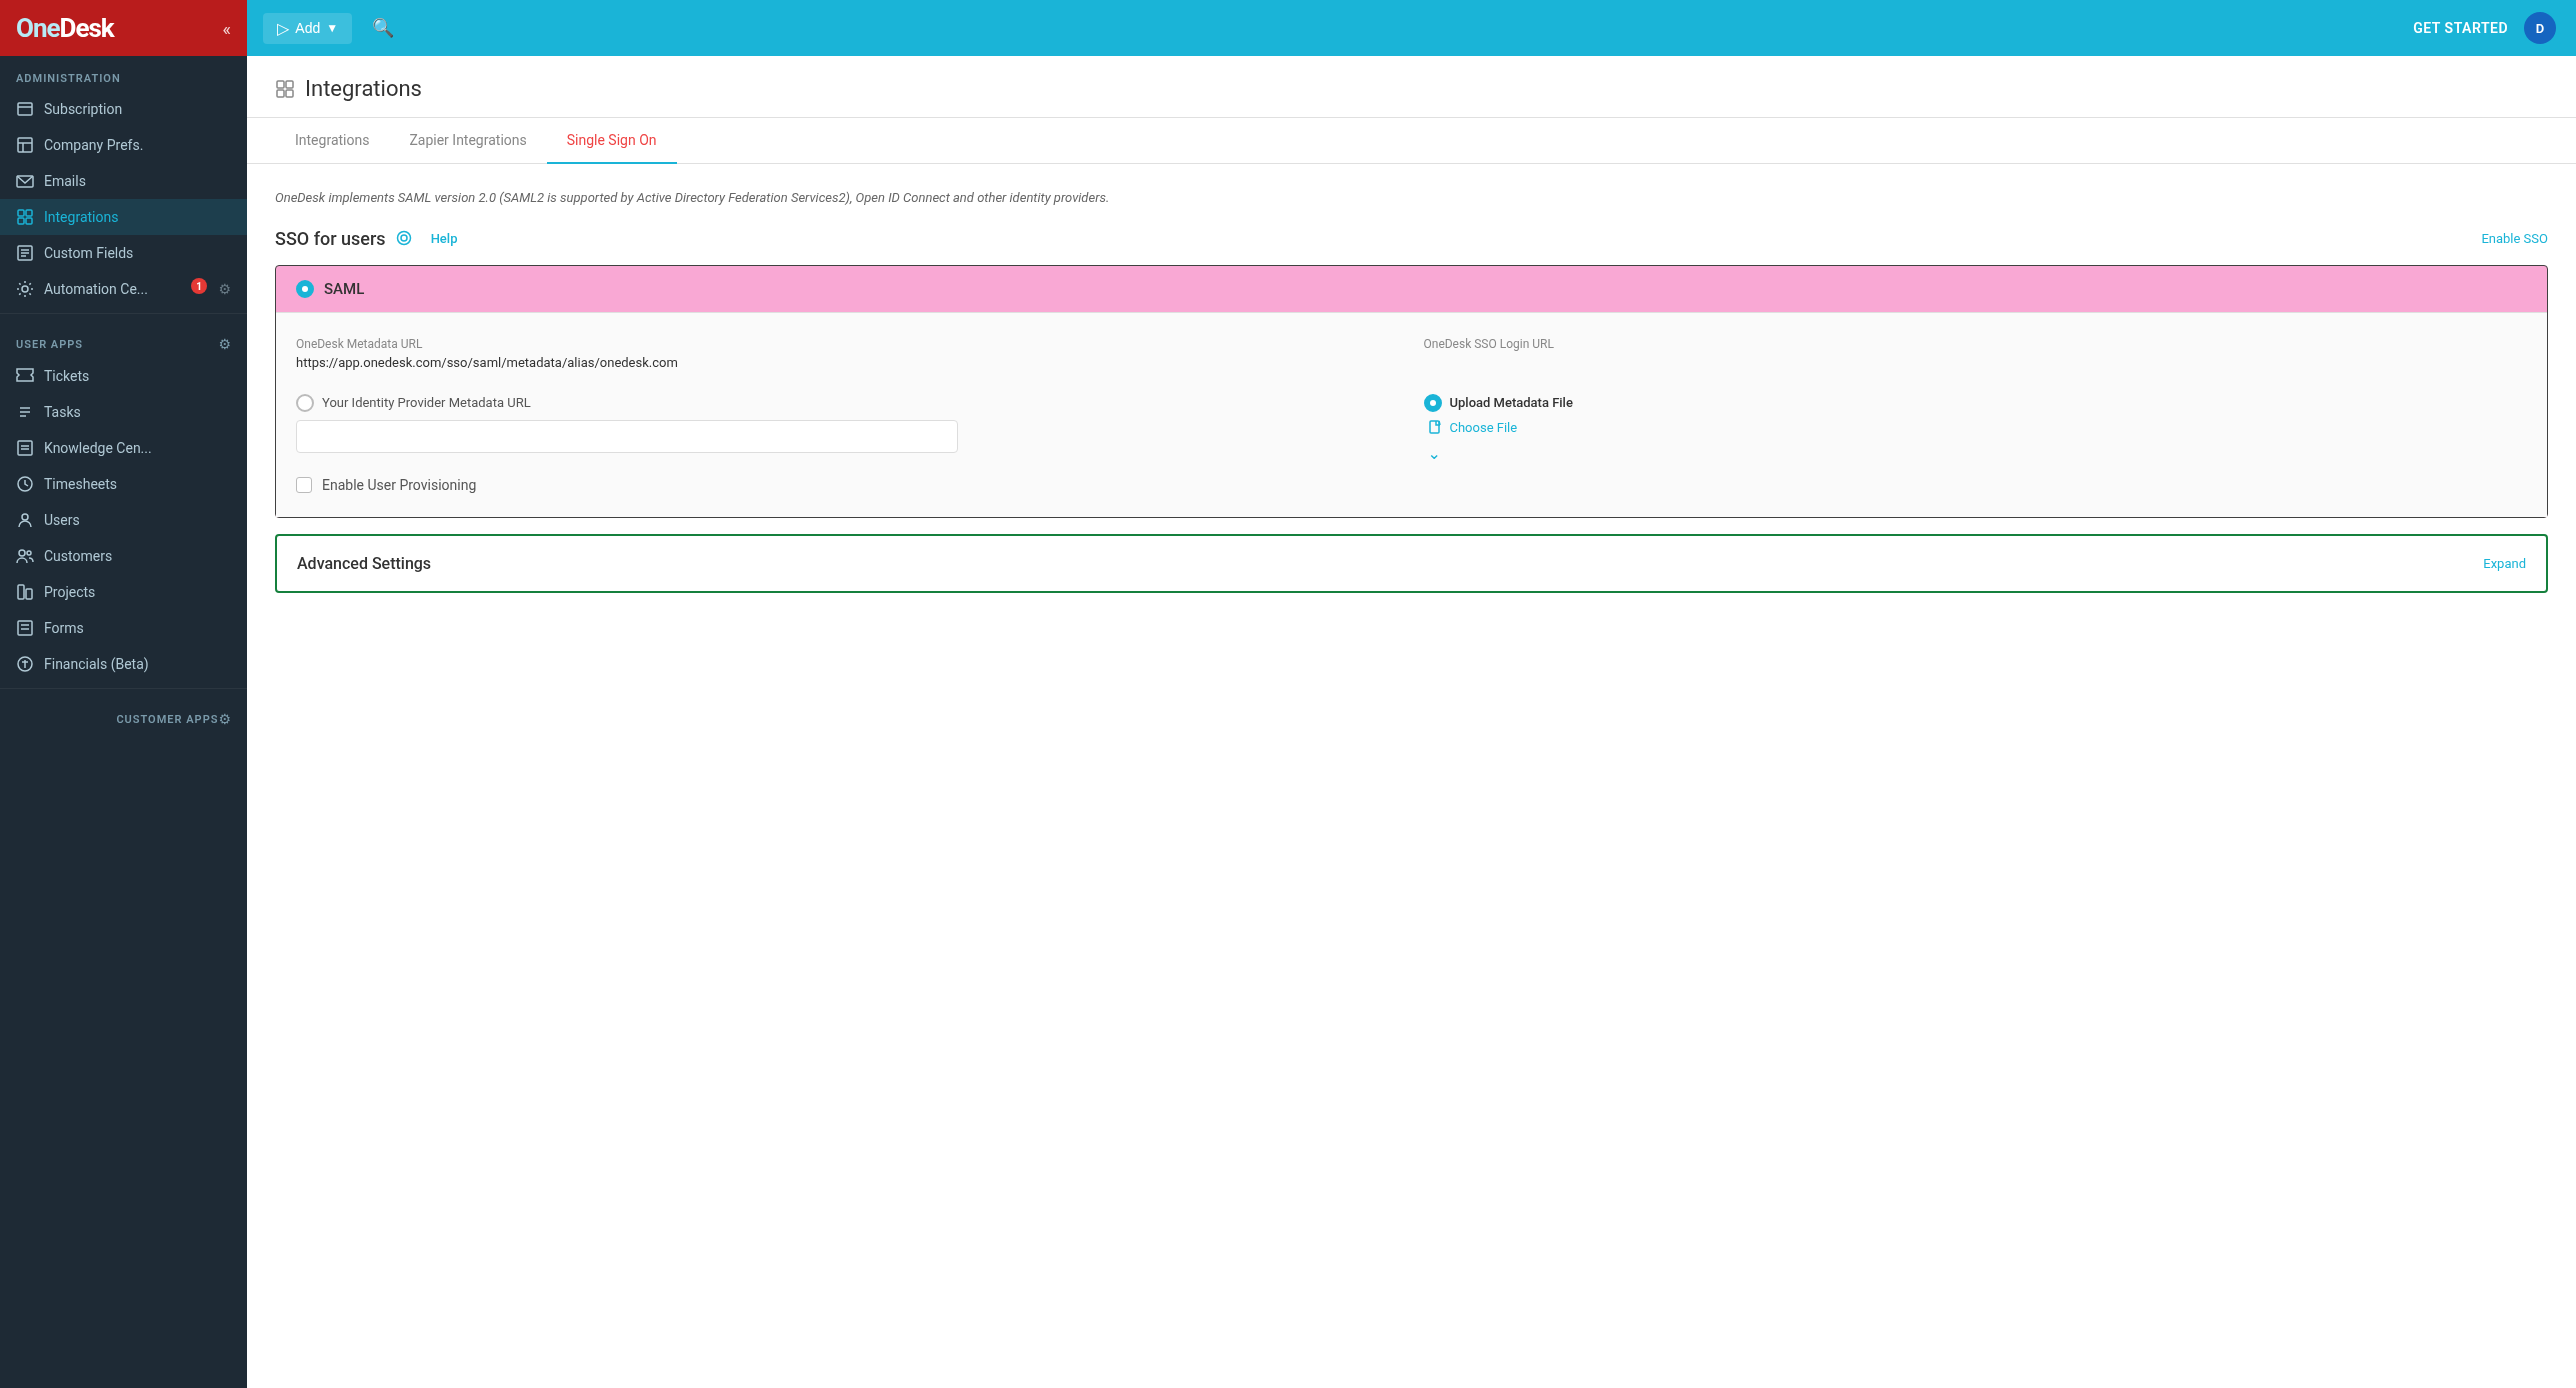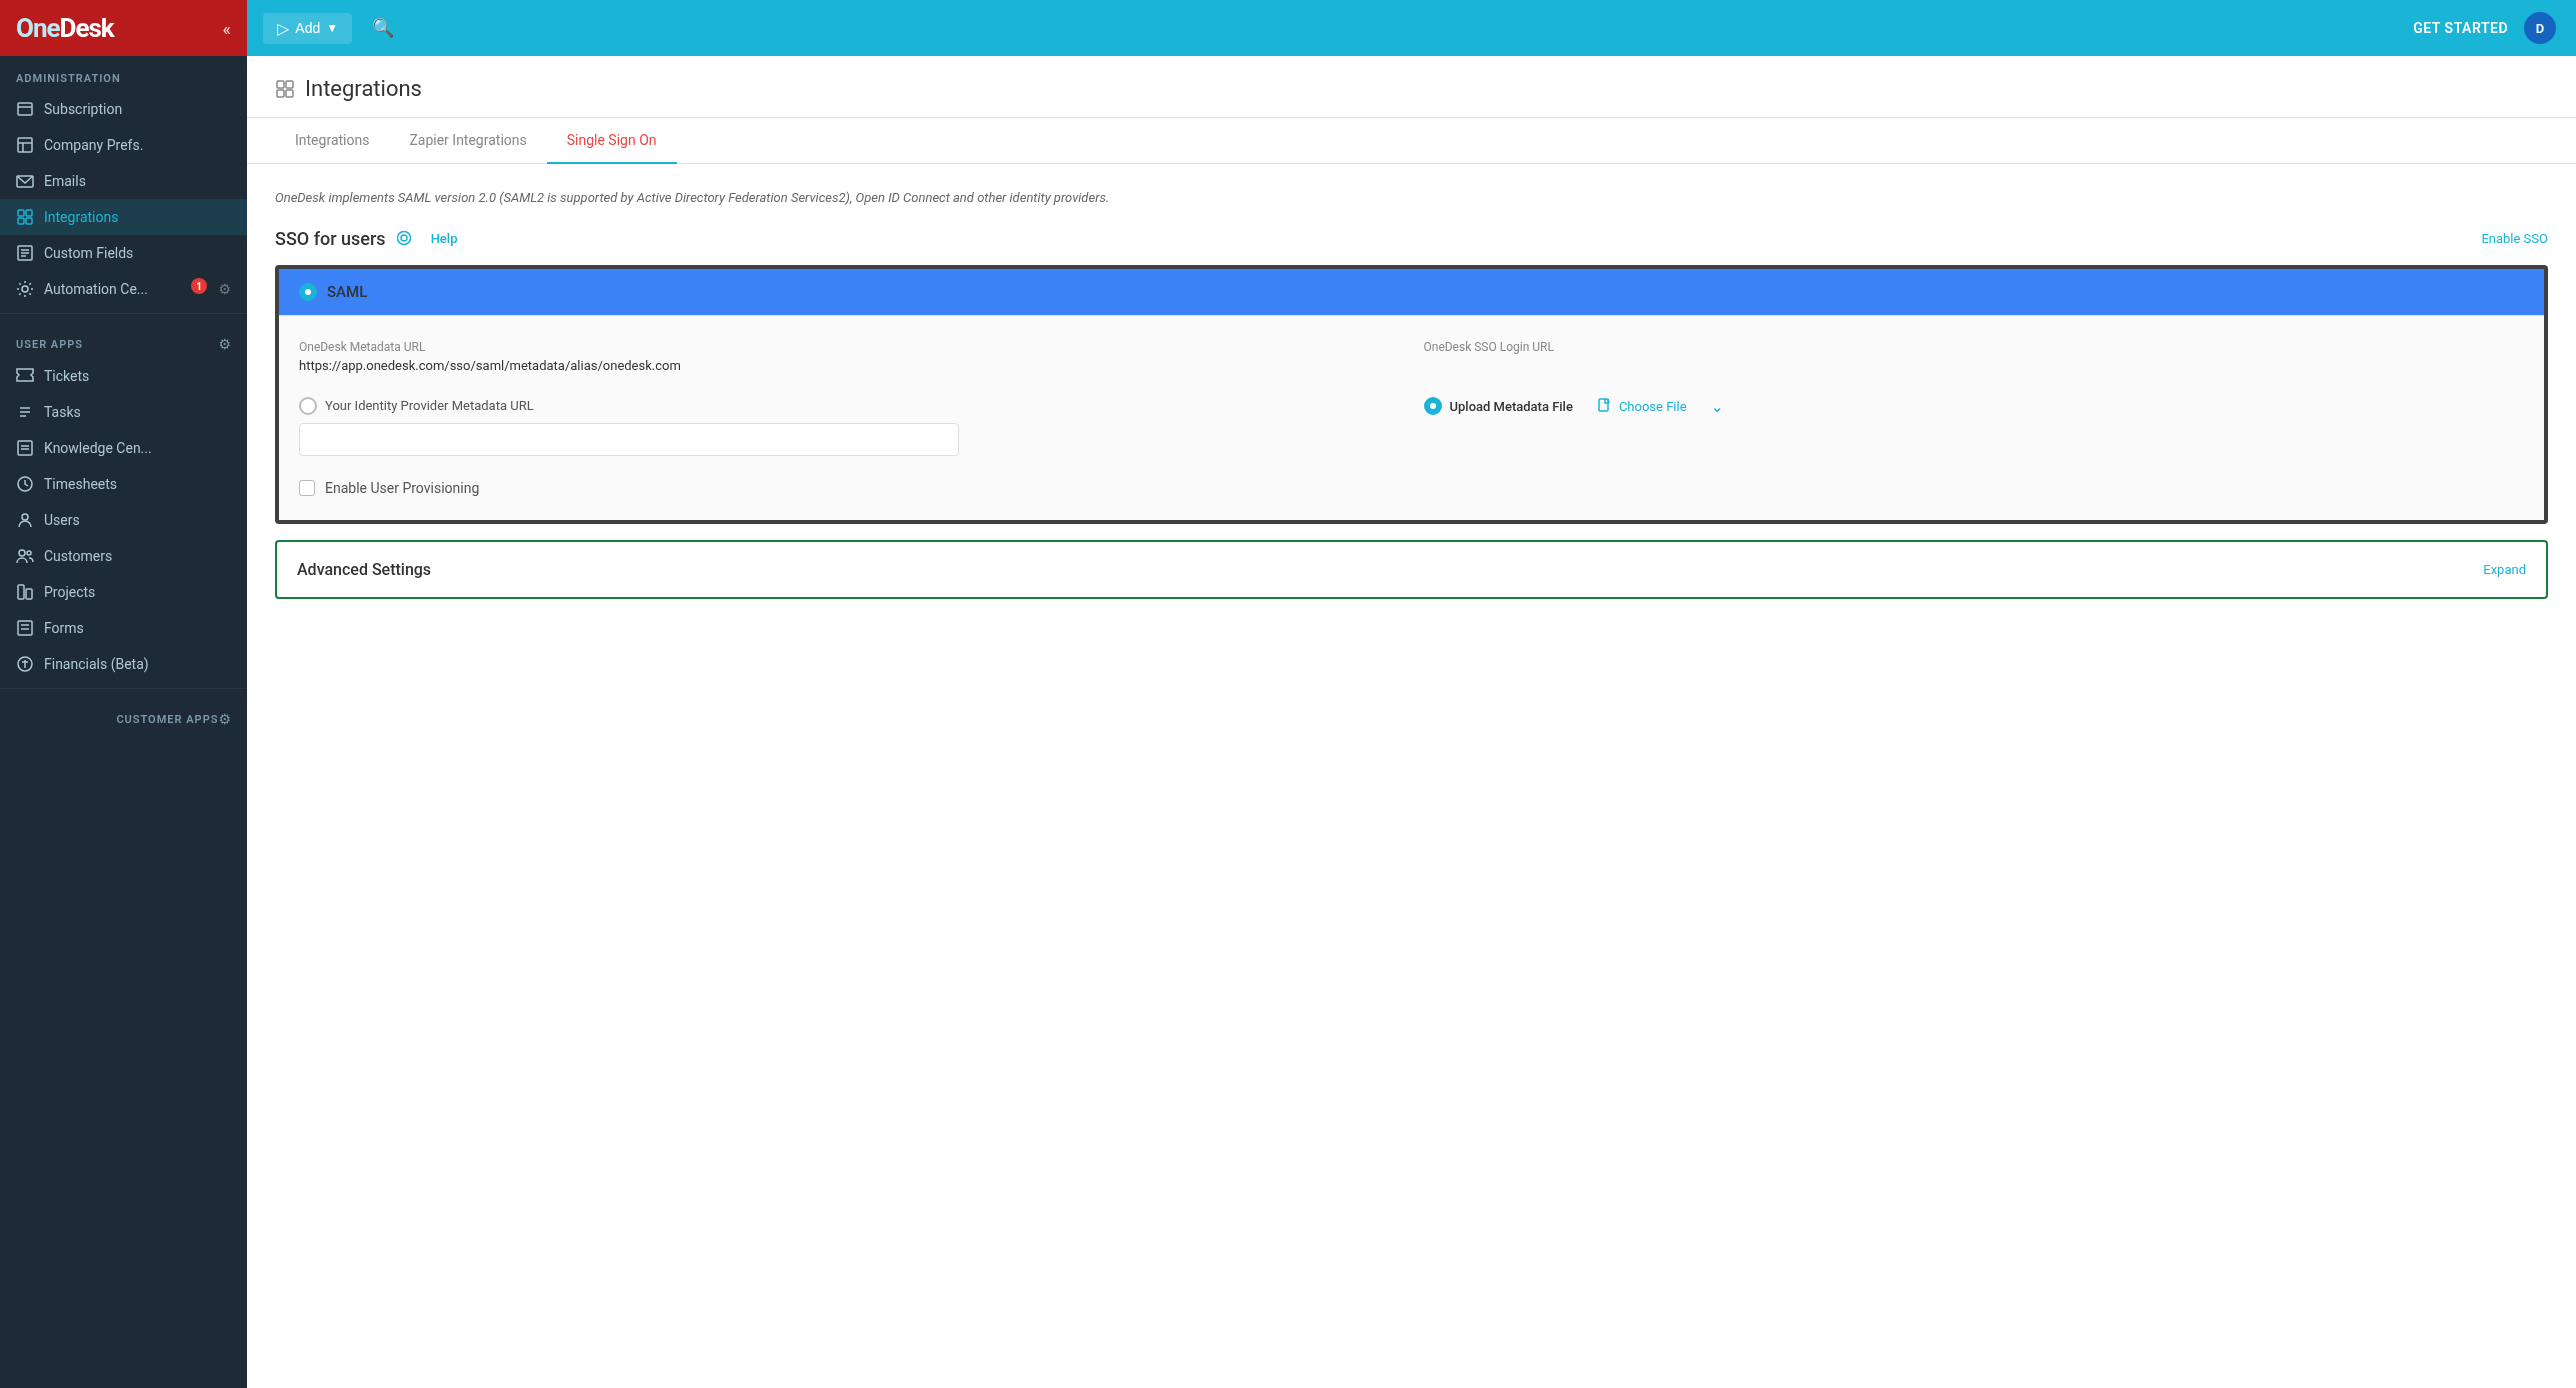--- a/index.html
+++ b/index.html
@@ -69,39 +69,39 @@
     
     .content-body { padding: 24px 28px; }
     .description-text { font-size: 13px; color: #666; margin-bottom: 20px; line-height: 1.5; font-style: italic; }
 
     .sso-header { display: flex; align-items: center; justify-content: space-between; margin-bottom: 16px; }
     .sso-title { font-size: 18px; font-weight: 500; color: #333; display: flex; align-items: center; gap: 10px; }
     .help-btn { display: flex; align-items: center; gap: 19px; color: #1ab4d7; font-size: 13px; cursor: pointer; }
     .enable-sso-link { color: #1ab4d7; font-size: 13px; cursor: pointer; }
 
     
-    .saml-card { border: 4px solid #404040; border-radius: 4px; background: #3b82f6; }
+    .saml-card { border: 1px solid #404040; border-radius: 4px; background: #f9a8d4; }
     .saml-header { padding: 14px 20px; border-bottom: 1px solid #e0e0e0; display: flex; align-items: center; gap: 10px; }
     .radio-selected { width: 18px; height: 18px; border-radius: 50%; border: 2px solid #1ab4d7; background: #1ab4d7; display: flex; align-items: center; justify-content: center; flex-shrink: 0; }
     .radio-selected::after { content: ''; width: 6px; height: 6px; border-radius: 50%; background: white; }
     .radio-unselected { width: 18px; height: 18px; border-radius: 50%; border: 2px solid #bbb; background: white; flex-shrink: 0; }
     .saml-label { font-size: 15px; font-weight: 500; color: #333; }
 
     .saml-body { padding: 24px 20px; background: #fafafa; }
     .saml-grid { display: grid; grid-template-columns: 1fr 1fr; gap: 24px; margin-bottom: 24px; }
     .field-group { display: flex; flex-direction: column; gap: 4px; }
     .field-label { font-size: 12px; color: #888; }
     .field-value { font-size: 13px; color: #333; }
     .field-empty { font-size: 13px; color: #ccc; }
 
     .idp-row { display: flex; flex-direction: column; gap: 8px; margin-bottom: 20px; }
     .idp-label { display: flex; align-items: center; gap: 8px; font-size: 13px; color: #555; }
     .idp-input { border: 1px solid #ddd; border-radius: 4px; padding: 8px 12px; font-size: 13px; width: 60%; background: white; color: #333; outline: none; }
 
-    .upload-section { display: flex; flex-direction: row; gap: 20px; }
+    .upload-section { display: flex; flex-direction: column; gap: 8px; }
     .upload-radio-row { display: flex; align-items: center; gap: 8px; font-size: 13px; color: #333; font-weight: 500; }
     .choose-file-btn { display: flex; align-items: center; gap: 6px; color: #1ab4d7; cursor: pointer; font-size: 13px; padding-left: 4px; }
     .chevron-down { color: #1ab4d7; font-size: 16px; cursor: pointer; padding-left: 4px; }
 
     .enable-provisioning { display: flex; align-items: center; gap: 10px; font-size: 14px; color: #555; margin-top: 4px; }
     .checkbox-empty { width: 16px; height: 16px; border: 1px solid #bbb; border-radius: 3px; background: white; flex-shrink: 0; }
 
     
     .advanced-settings {
       border: 2px solid #15803d; border-radius: 4px; background: white;

